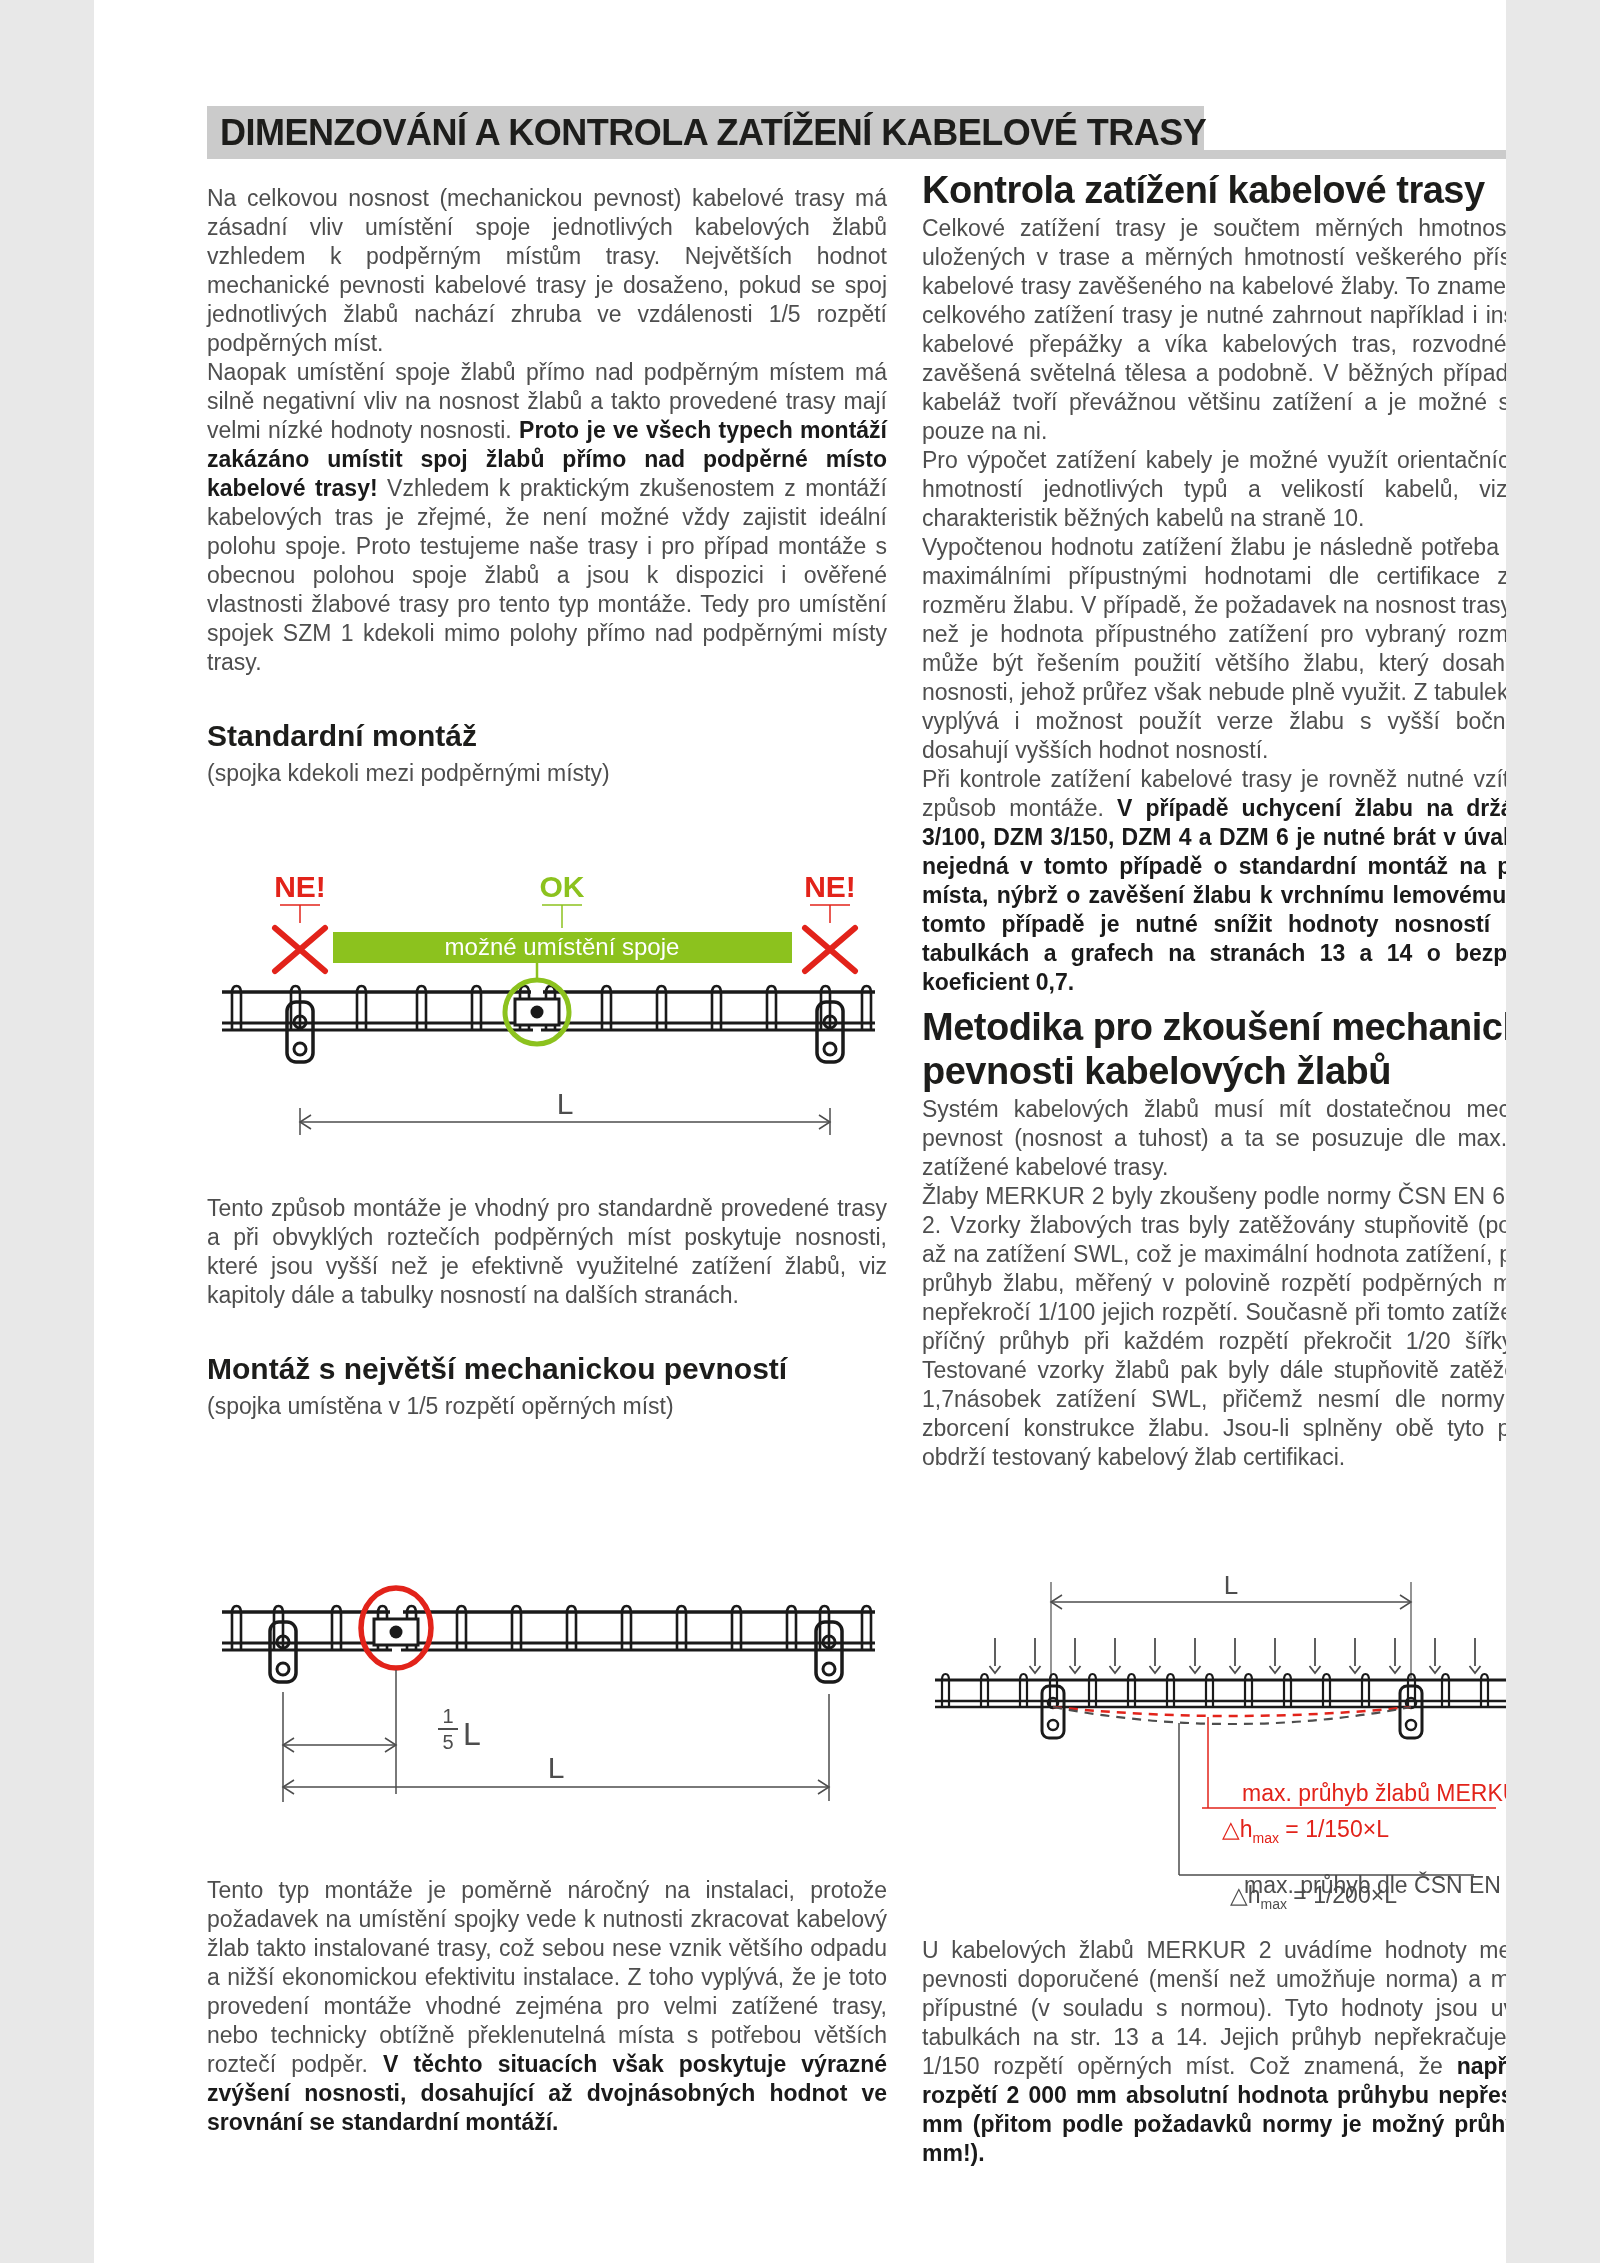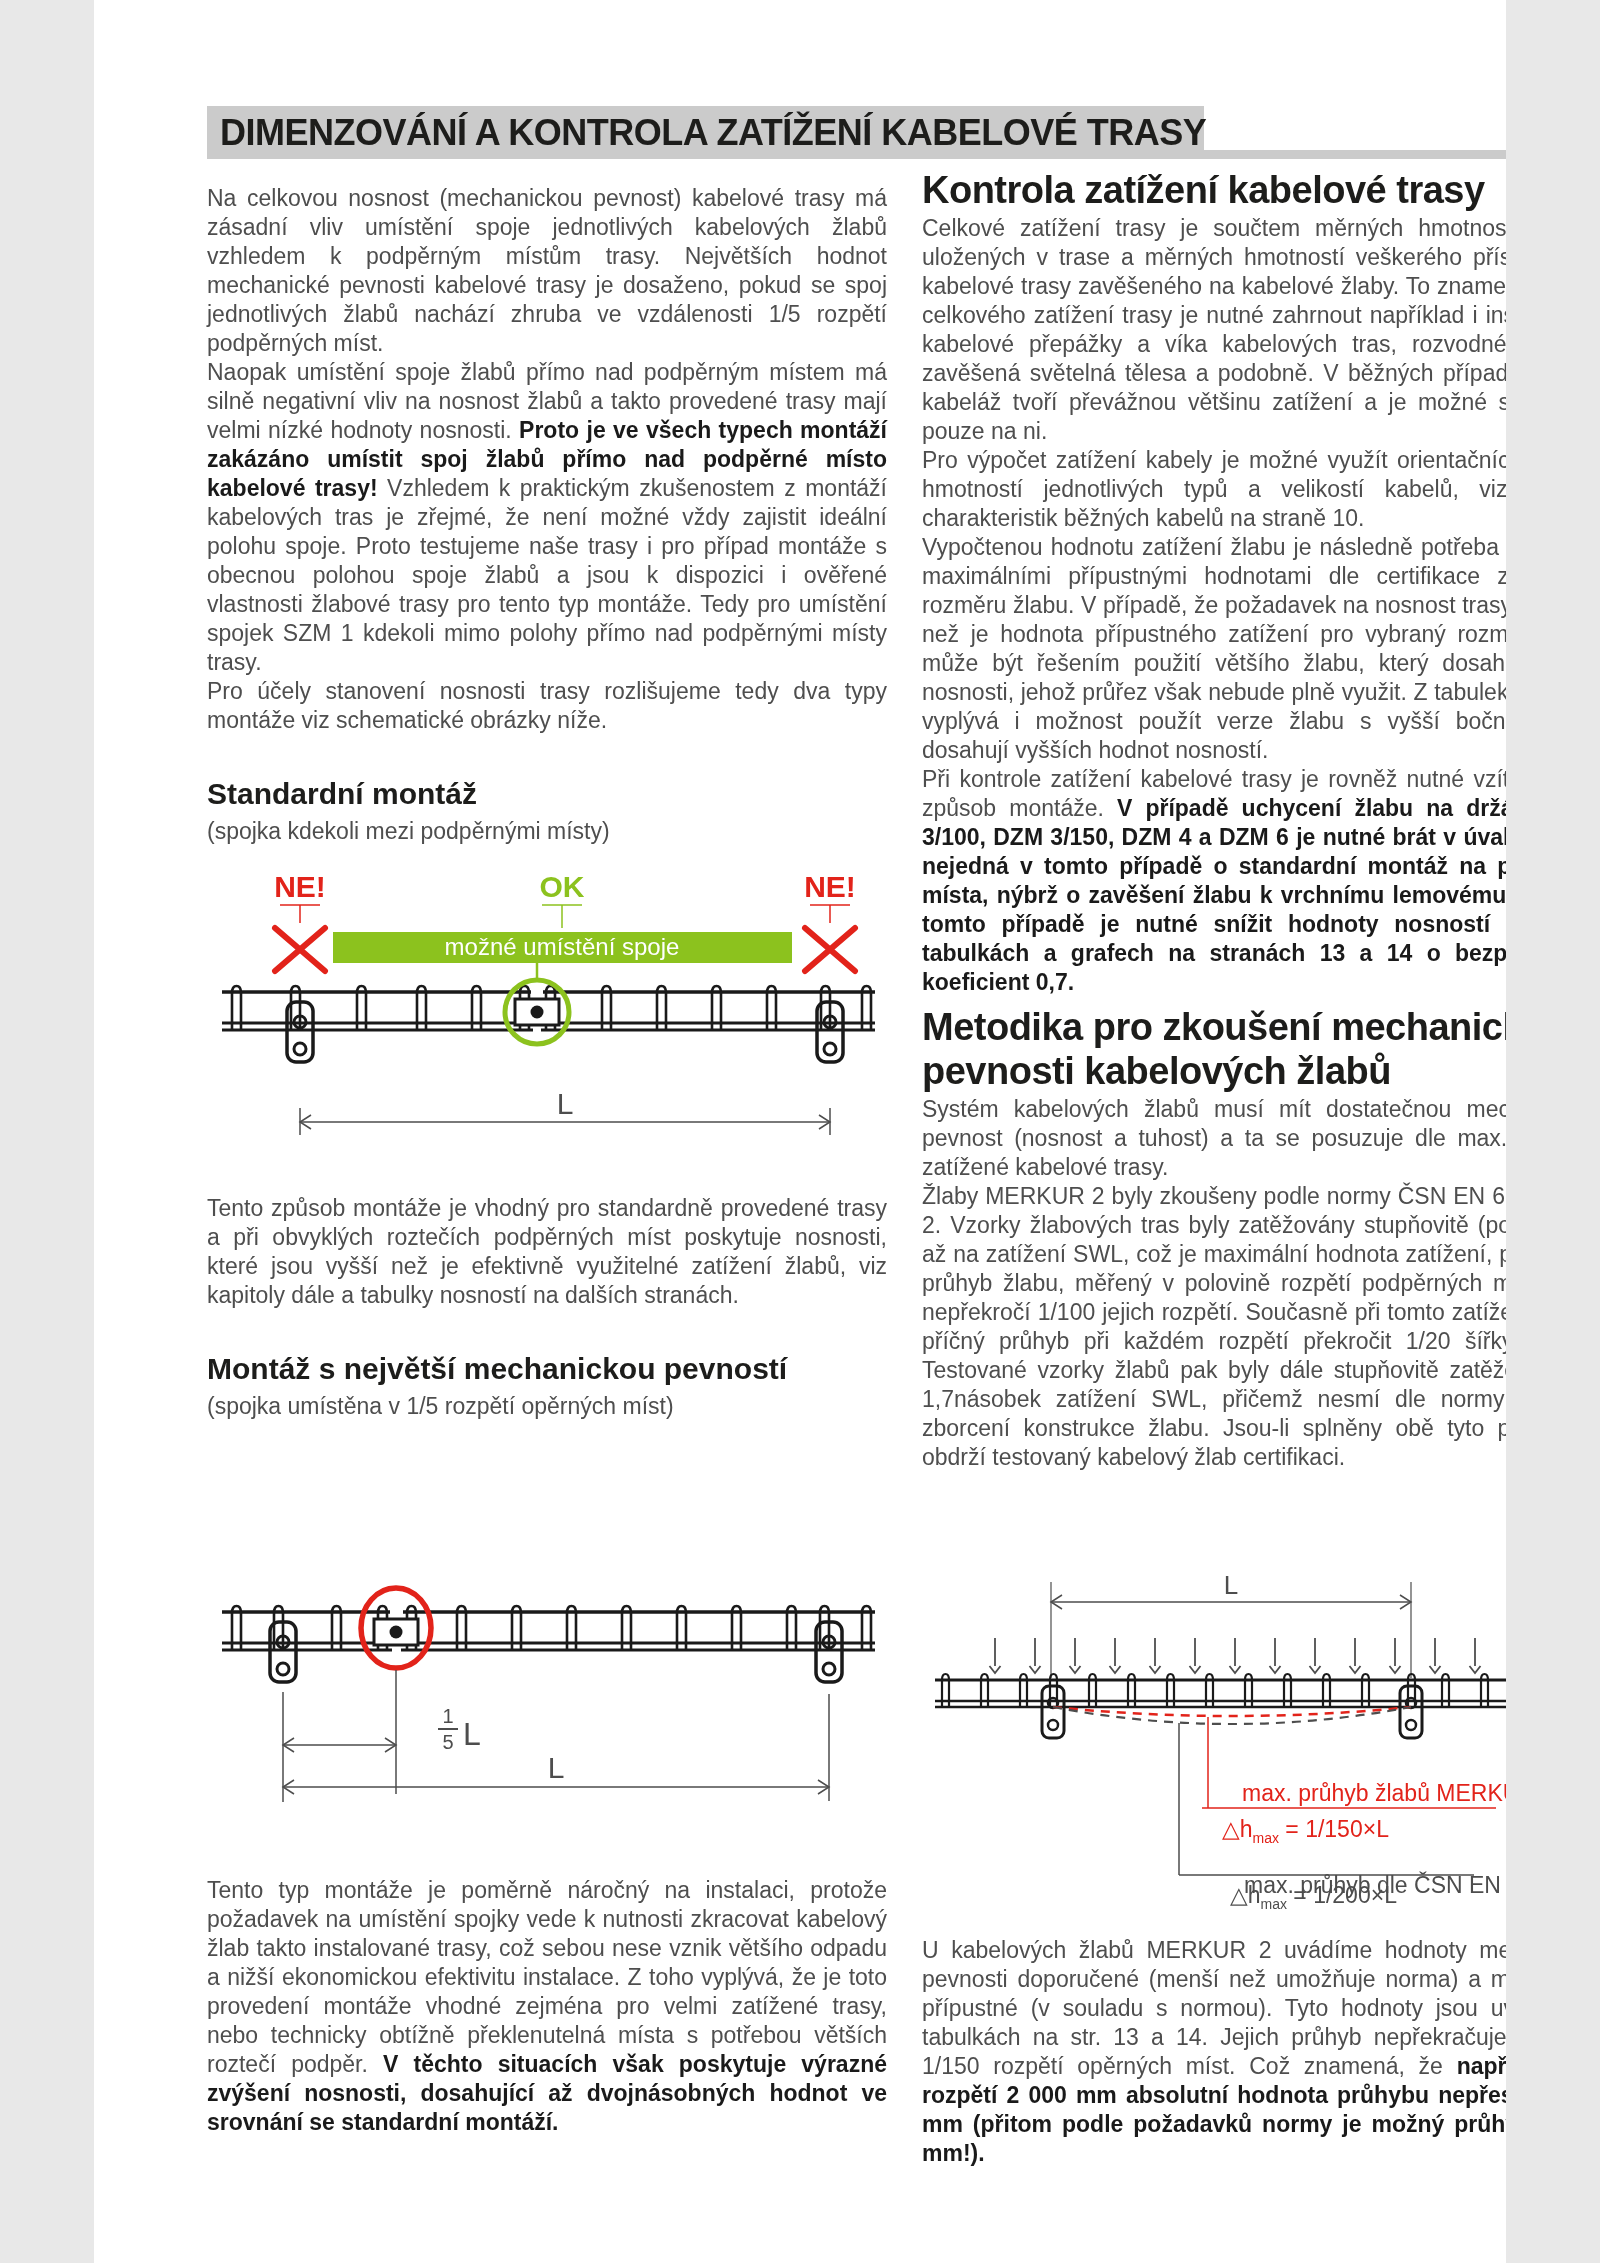--- a/index.html
+++ b/index.html
@@ -40,21 +40,20 @@
   <div class="title-bar">
     <h1>DIMENZOVÁNÍ A KONTROLA ZATÍŽENÍ KABELOVÉ TRASY</h1>
   </div>
   <div class="red-bar"></div>
   <div class="edge-strip"></div>
   <div class="page-number">11</div>
 
   <div class="flow" style="left:113px;top:184px;">
     <p>Na celkovou nosnost (mechanickou pevnost) kabelové trasy má zásadní vliv umístění spoje jednotlivých kabelových žlabů vzhledem k podpěrným místům trasy. Největších hodnot mechanické pevnosti kabelové trasy je dosaženo, pokud se spoj jednotlivých žlabů nachází zhruba ve vzdálenosti 1/5 rozpětí podpěrných míst.</p>
     <p><span>Naopak umístění spoje žlabů přímo nad podpěrným místem má silně negativní vliv na nosnost žlabů a takto provedené trasy mají velmi nízké hodnoty nosnosti. </span><b>Proto je ve všech typech montáží zakázáno umístit spoj žlabů přímo nad podpěrné místo kabelové trasy!</b><span> Vzhledem k praktickým zkušenostem z montáží kabelových tras je zřejmé, že není možné vždy zajistit ideální polohu spoje. Proto testujeme naše trasy i pro případ montáže s obecnou polohou spoje žlabů a jsou k dispozici i ověřené vlastnosti žlabové trasy pro tento typ montáže. Tedy pro umístění spojek SZM 1 kdekoli mimo polohy přímo nad podpěrnými místy trasy.</span></p>
-    <p>Pro účely stanovení nosnosti trasy rozlišujeme tedy dva typy montáže viz schematické obrázky níže.</p>
     <h3>Standardní montáž</h3>
     <p class="subtitle">(spojka kdekoli mezi podpěrnými místy)</p>
   </div>
 
   <div class="diagram" style="left:113px;top:865px;width:680px;height:270px;">
     <svg width="680" height="270" viewBox="0 0 680 270">
       <defs>
         <path id="postA" d="M0,44 L0,7 Q0,0 4.5,0 Q9,0 9,7 L9,44" fill="none" stroke="#1a1a1a" stroke-width="2.6"></path>
         <path id="postB" d="M0,33 L0,6 Q0,0 3.5,0 Q7,0 7,6 L7,33" fill="none" stroke="#1a1a1a" stroke-width="2.2"></path>
       </defs>

